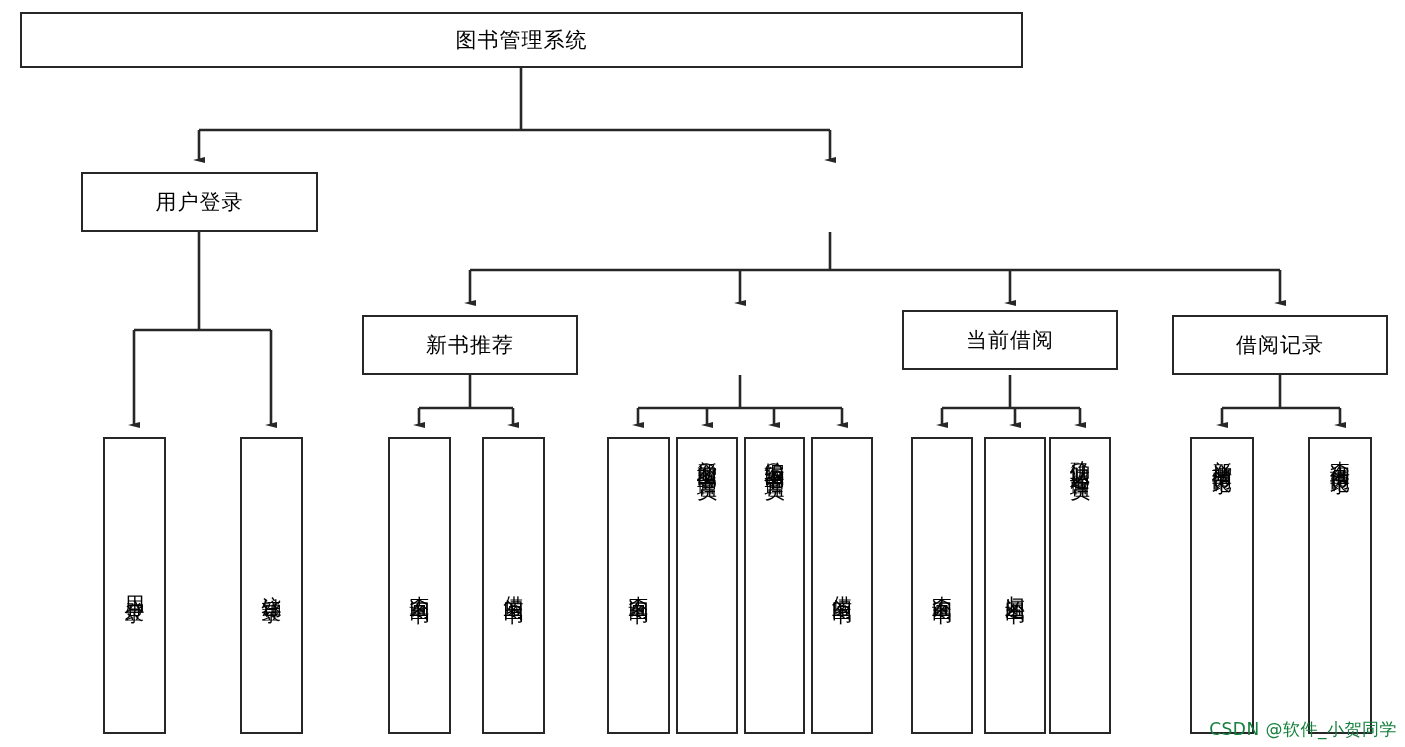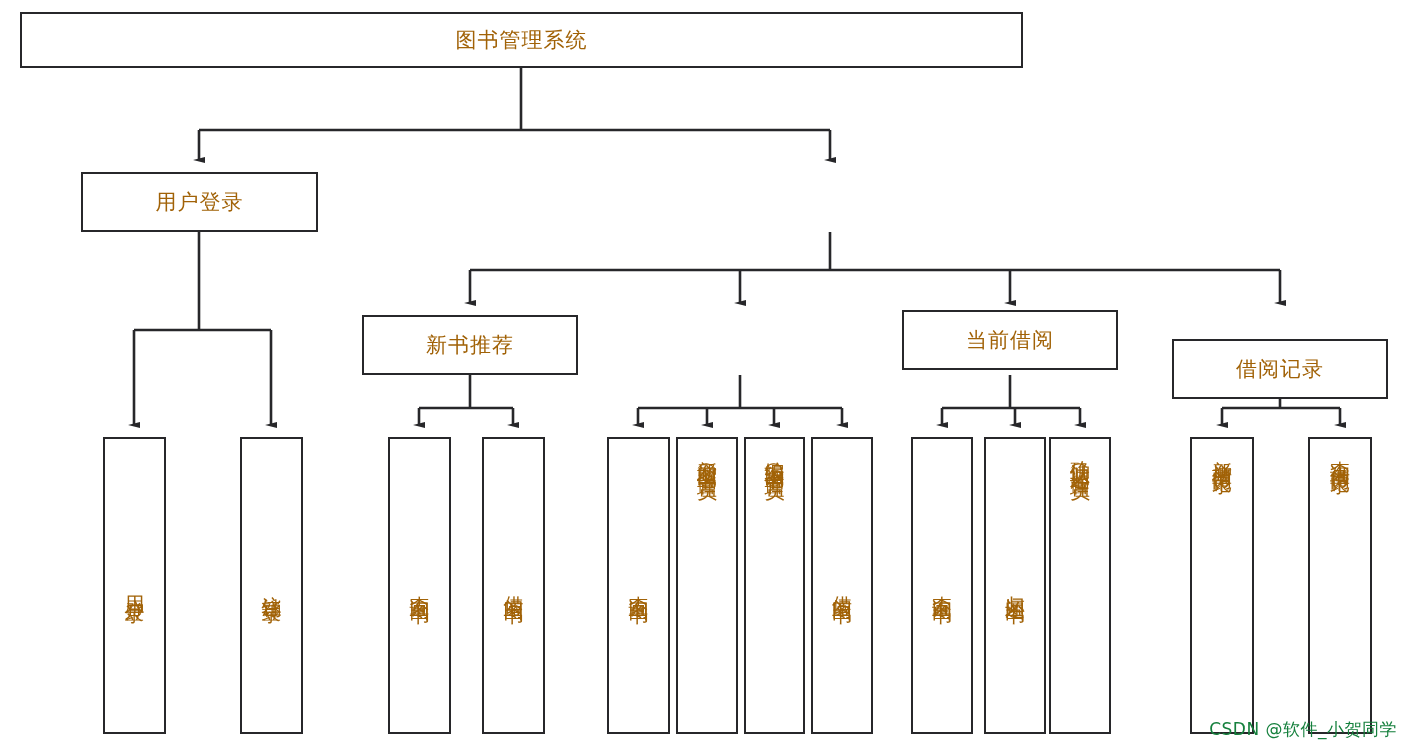--- a/index.html
+++ b/index.html
@@ -34,21 +34,21 @@
     border: 2px solid #27272a;
     display: flex;
     align-items: center;
     justify-content: center;
     z-index: 2;
   }
   .node .label {
     font-size: 21px;
     line-height: 1.15;
     letter-spacing: 1px;
-    color: #a16207;
+    color: #000000;
     white-space: nowrap;
   }
   .node.leaf .label {
     writing-mode: vertical-rl;
     text-orientation: upright;
     font-size: 20px;
     line-height: 1.35;
     letter-spacing: 3px;
     white-space: normal;
     max-height: 100%;
@@ -134,21 +134,21 @@
   <div class="node" id="node-l2-0" style="left: 81px; top: 172px; width: 237px; height: 60px;">
     <span class="label">用户登录</span>
   </div>
 
   <div class="node" id="node-l3-0" style="left: 362px; top: 315px; width: 216px; height: 60px;">
     <span class="label">新书推荐</span>
   </div>
   <div class="node" id="node-l3-2" style="left: 902px; top: 310px; width: 216px; height: 60px;">
     <span class="label">当前借阅</span>
   </div>
-  <div class="node" id="node-l3-3" style="left: 1172px; top: 315px; width: 216px; height: 60px; margin-top: 24px;">
+  <div class="node" id="node-l3-3" style="left: 1172px; top: 315px; width: 216px; height: 60px;">
     <span class="label">借阅记录</span>
   </div>
 
   <div class="node leaf short" id="node-leaf-0" style="left: 103px; top: 437px; width: 63px; height: 297px;">
     <span class="label">用户登录</span>
   </div>
   <div class="node leaf short" id="node-leaf-1" style="left: 240px; top: 437px; width: 63px; height: 297px;">
     <span class="label">注销登录</span>
   </div>
   <div class="node leaf short" id="node-leaf-2" style="left: 388px; top: 437px; width: 63px; height: 297px;">

